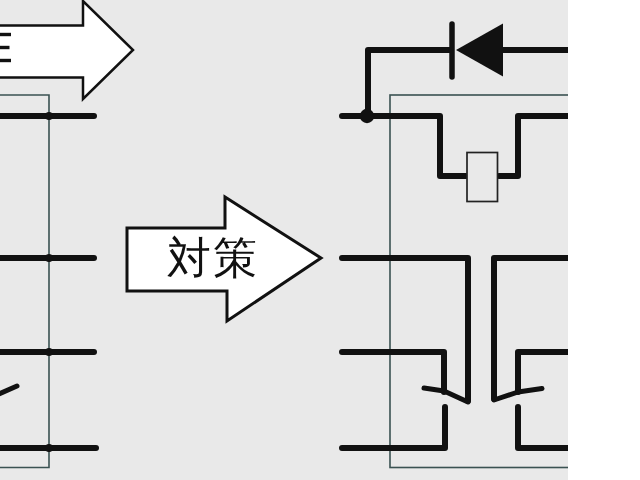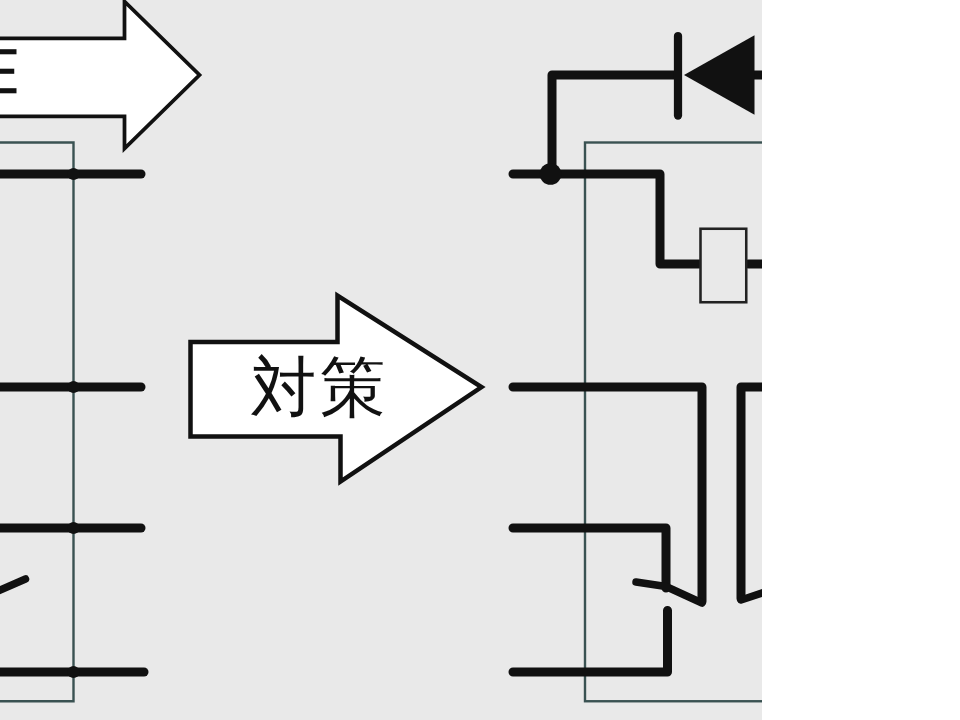--- a/index.html
+++ b/index.html
@@ -1,18 +1,18 @@
 <!DOCTYPE html>
 <html><head>
 <meta charset="utf-8">
 <style>
   html,body{margin:0;padding:0;}
   .stage{
     position:relative;
-    width:508px;height:480px;
+    width:568px;height:480px;
     background:#e9e9e9;
     overflow:hidden;
     font-family:"Liberation Serif","DejaVu Serif",serif;
   }
   .stage svg{position:absolute;left:0;top:0;display:block;}
   .arrow-label{
     font-size:44px;
     letter-spacing:2px;
     fill:#111111;
     font-family:"Liberation Serif","DejaVu Serif",serif;

